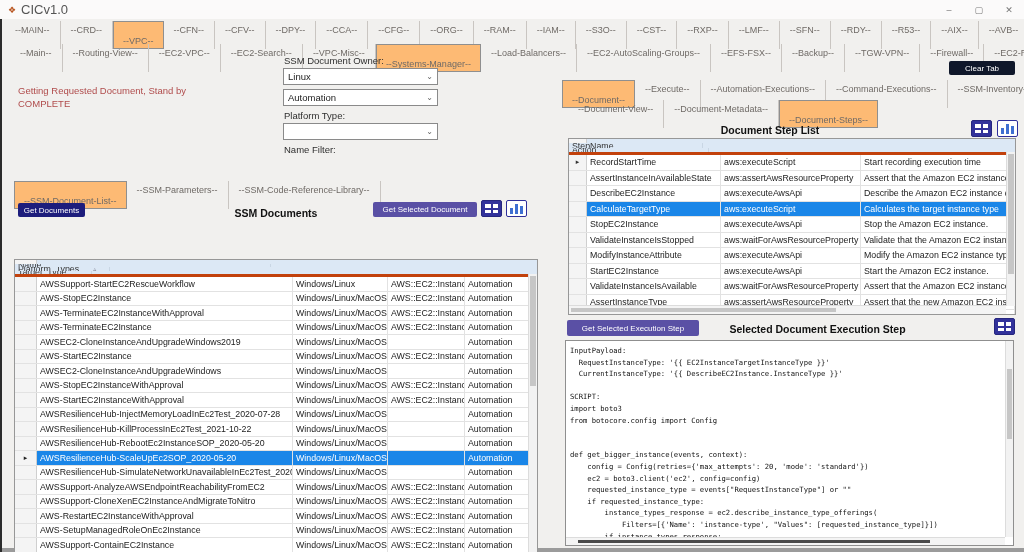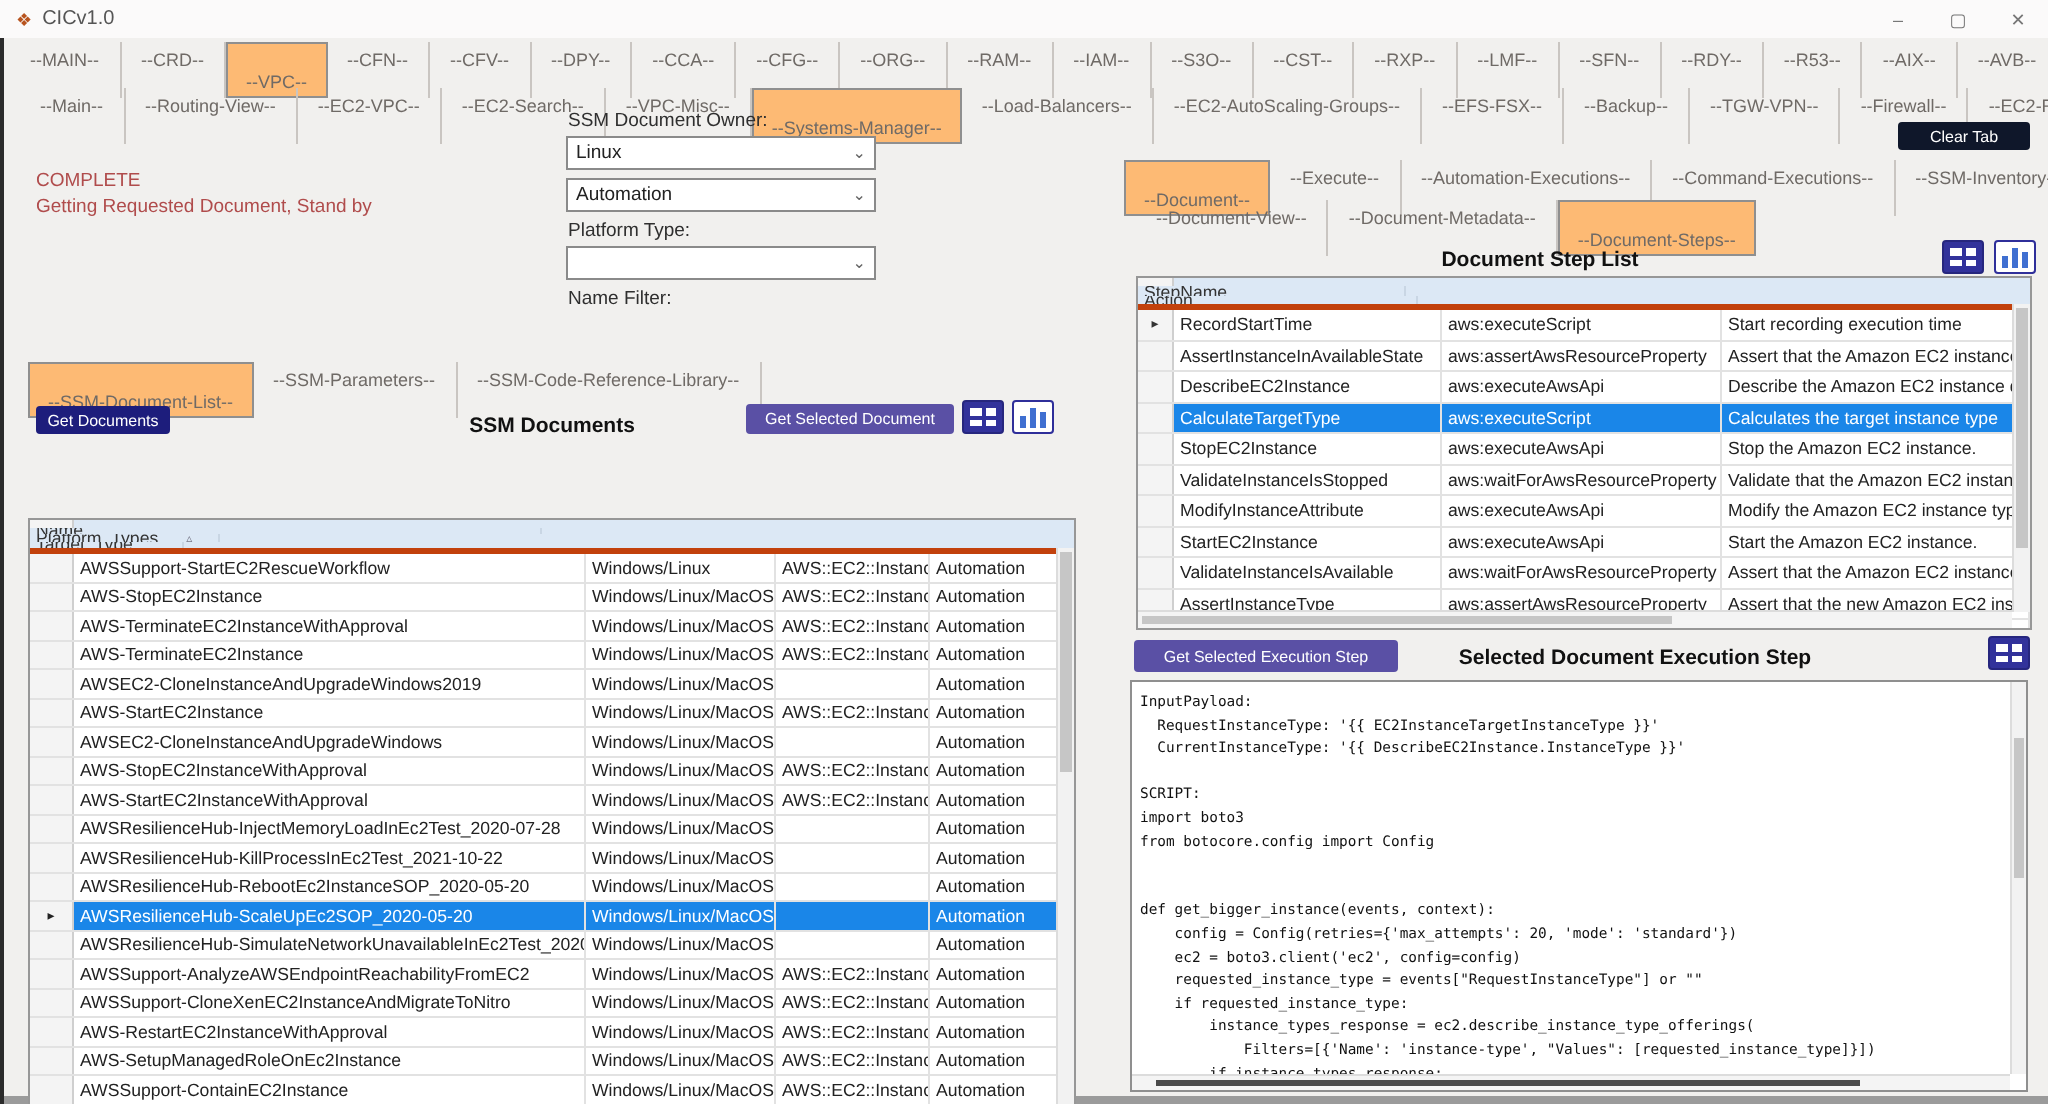--- a/index.html
+++ b/index.html
@@ -1,21 +1,21 @@
 <!DOCTYPE html>
 <html><head>
 <meta charset="utf-8">
 <style>
   html,body{margin:0;padding:0;background:#d8d6d3;}
   .app{position:relative;width:1024px;height:552px;background:#f1f0ee;font-family:"Liberation Sans",sans-serif;overflow:hidden;
        box-shadow:inset 2px 0 0 #2b2b2b, inset 0 -4px 0 #9b9b9b;}
   
   .titlebar{position:absolute;top:0;left:0;right:0;height:19px;background:#fbfafa;display:flex;align-items:center;padding:0 0 0 8px;}
   .appicon{font-size:9px;color:#b8541f;margin-right:5px;}
-  .wintitle{font-size:10px;color:#555;}
+  .wintitle{font-size:13px;color:#555;}
   .winspacer{flex:1;}
   .winbtn{width:30px;height:19px;display:flex;align-items:center;justify-content:center;font-size:9px;color:#777;}
   
   .tabrow{position:absolute;display:flex;align-items:stretch;white-space:nowrap;}
   #tabs-row1{top:21px;left:5px;}
   #tabs-row2{top:44px;left:10px;}
   #right-tabs1{top:80px;left:562px;}
   #right-tabs2{top:100px;left:568px;}
   #left-tabs{top:181px;left:14px;}
   .tab{font-size:9px;color:#6f6a66;padding:4px 10px 3px;border-right:1px solid #c9c5c1;cursor:default;}
@@ -123,22 +123,22 @@
       <div class="tab">--Load-Balancers--</div>
       <div class="tab">--EC2-AutoScaling-Groups--</div>
       <div class="tab">--EFS-FSX--</div>
       <div class="tab">--Backup--</div>
       <div class="tab">--TGW-VPN--</div>
       <div class="tab">--Firewall--</div>
       <div class="tab">--EC2-Resource-Tagging--</div>
     </div>
 
   <div class="status">
+    <div style="color: rgb(176, 76, 76);">Getting Requested Document, Stand by</div>
     <div style="color: rgb(176, 76, 76);">COMPLETE</div>
-    <div style="color: rgb(176, 76, 76);">Getting Requested Document, Stand by</div>
   </div>
 
   <div class="filters">
     <div class="flabel">SSM Document Owner:</div>
     <div class="combo">
       <span>Linux</span>
       <span class="chev">⌄</span>
     </div>
     <div class="combo">
       <span>Automation</span>

